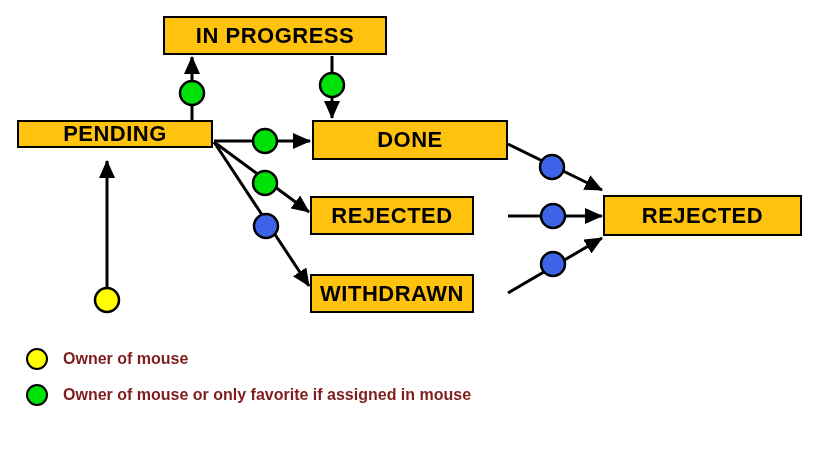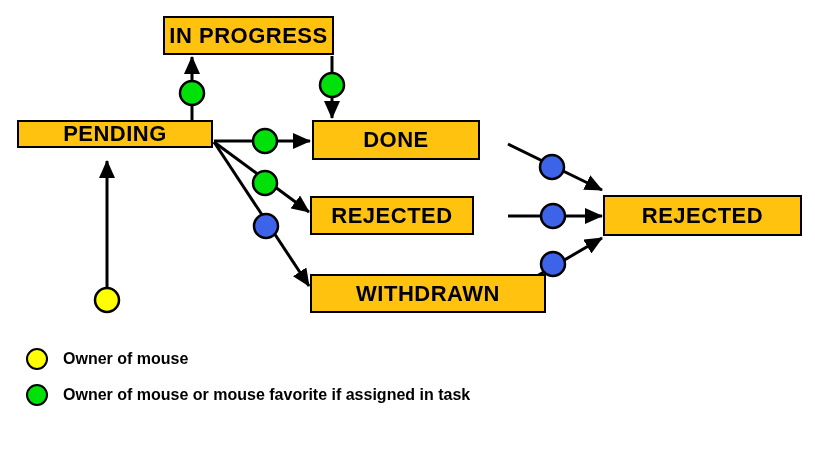--- a/index.html
+++ b/index.html
@@ -51,21 +51,21 @@
     width: 22px;
     height: 22px;
     border-radius: 50%;
     border: 2.5px solid #000000;
     flex: 0 0 auto;
   }
   .legend-label {
     margin-left: 15px;
     font-weight: bold;
     font-size: 16px;
-    color: #000000;
+    color: #7f1d1d;
     white-space: nowrap;
   }
 </style>
 </head>
 <body>
 
 <div class="canvas">
   <svg class="layer" id="svg-layer" width="815" height="454">
     <defs>
       <marker id="arrowhead" markerUnits="userSpaceOnUse" markerWidth="18" markerHeight="16" refX="17" refY="8" orient="auto">
@@ -90,31 +90,31 @@
         <circle cx="265" cy="141" r="12" fill="#00E109" stroke="#000000" stroke-width="2.5"></circle>
         <circle cx="265" cy="183" r="12" fill="#00E109" stroke="#000000" stroke-width="2.5"></circle>
         <circle cx="266" cy="226" r="12" fill="#3D64E8" stroke="#000000" stroke-width="2.5"></circle>
         <circle cx="552" cy="167" r="12" fill="#3D64E8" stroke="#000000" stroke-width="2.5"></circle>
         <circle cx="553" cy="216" r="12" fill="#3D64E8" stroke="#000000" stroke-width="2.5"></circle>
         <circle cx="553" cy="264" r="12" fill="#3D64E8" stroke="#000000" stroke-width="2.5"></circle>
       </g>
   </svg>
 
   <div id="nodes">
-      <div class="node" style="left: 163px; top: 16px; width: 171px; height: 39px; text-align: center;">IN PROGRESS</div>
+      <div class="node" style="left: 163px; top: 16px; width: 224px; height: 39px; text-align: center;">IN PROGRESS</div>
       <div class="node" style="left: 17px; top: 120px; width: 196px; height: 28px;">PENDING</div>
-      <div class="node" style="left: 312px; top: 120px; width: 168px; height: 40px;">DONE</div>
+      <div class="node" style="left: 312px; top: 120px; width: 196px; height: 40px;">DONE</div>
       <div class="node" style="left: 310px; top: 196px; width: 164px; height: 39px;">REJECTED</div>
-      <div class="node" style="left: 310px; top: 274px; width: 236px; height: 39px;">WITHDRAWN</div>
+      <div class="node" style="left: 310px; top: 274px; width: 164px; height: 39px;">WITHDRAWN</div>
       <div class="node" style="left: 603px; top: 195px; width: 199px; height: 41px;">REJECTED</div>
     </div>
 
   <div class="legend" id="legend">
       <div class="legend-item">
     <span class="legend-dot" style="background: rgb(255, 255, 0);"></span>
     <span class="legend-label">Owner of mouse</span>
   </div>
       <div class="legend-item">
     <span class="legend-dot" style="background: rgb(0, 225, 9);"></span>
-    <span class="legend-label">Owner of mouse or mouse favorite if assigned in task</span>
+    <span class="legend-label">Owner of mouse or only favorite if assigned in mouse</span>
   </div>
     </div>
 </div>
 
 </body></html>

